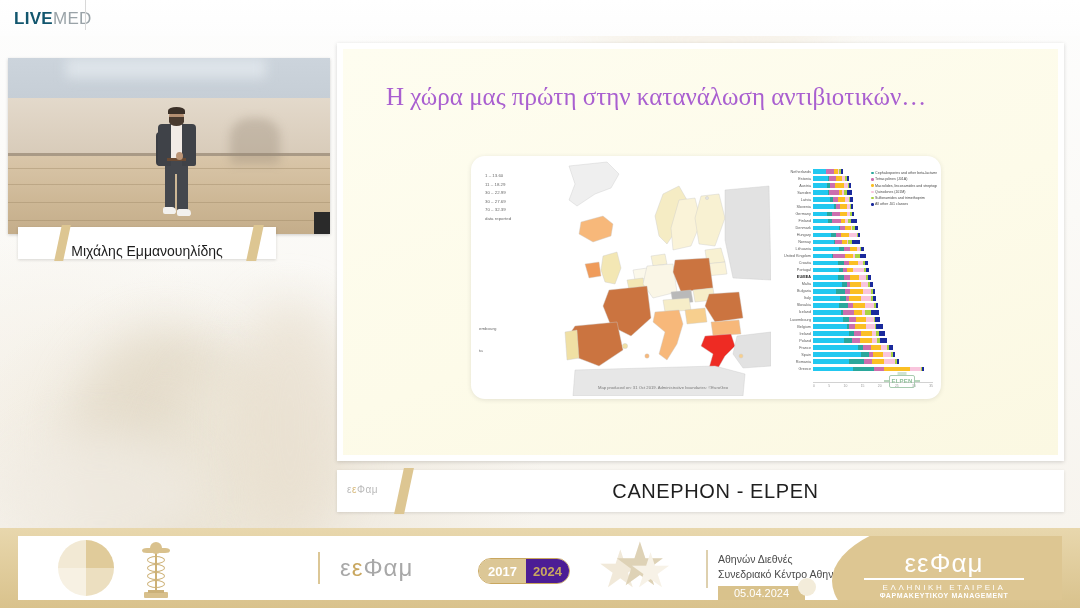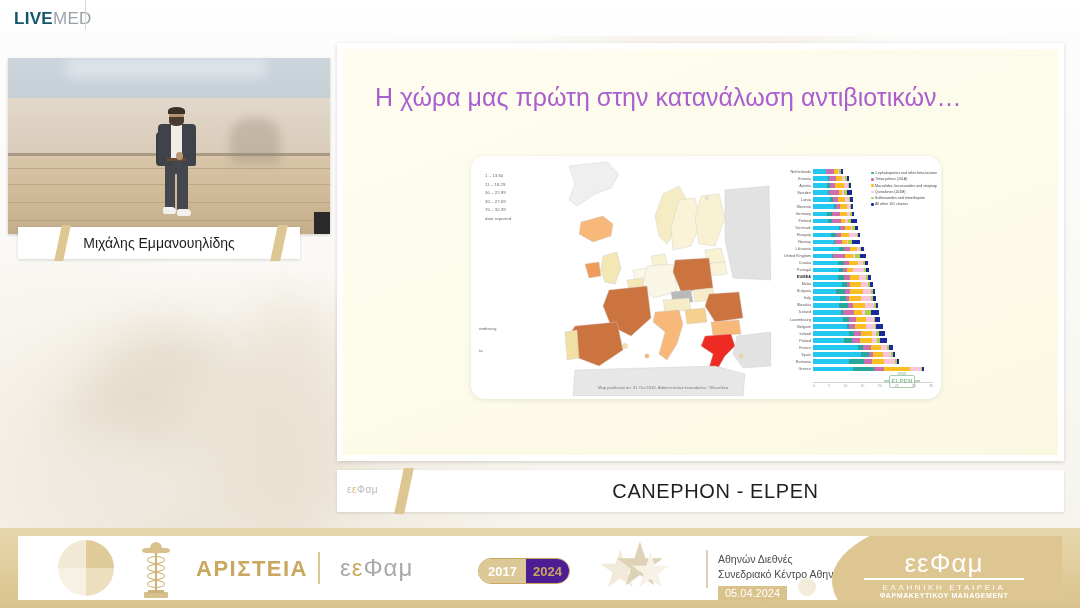--- a/index.html
+++ b/index.html
@@ -92,42 +92,42 @@
   .sp-legs { position:absolute; left:11px; top:52px; width:23px; height:50px; background:#44474d; border-radius:2px 2px 0 0; }
   .sp-leg-gap { position:absolute; left:21px; top:66px; width:2px; height:36px; background:#cdb795; }
   .sp-shoe-l { position:absolute; left:9px; top:99px; width:13px; height:7px; background:#f3f1ee; border-radius:3px 6px 4px 3px; }
   .sp-shoe-r { position:absolute; left:23px; top:101px; width:14px; height:7px; background:#f3f1ee; border-radius:3px 6px 4px 3px; }
   .v-object {
     position:absolute; right:0; bottom:0; width:16px; height:22px; background:#2a2a2a;
   }
 
   
   .name-plate {
-    position:absolute; left:18px; top:227px; width:282px; height:32px;
+    position:absolute; left:18px; top:227px; width:258px; height:32px;
     background:#ffffff; box-shadow:0 1px 3px rgba(0,0,0,.14);
-    display:flex; align-items:center; justify-content:center;
+    display:flex; align-items:flex-end; justify-content:center;
   }
   .name-plate .bar-l { position:absolute; left:40px; top:-2px; width:9px; height:36px; background:#ddc692; transform:skewX(-12deg); }
   .name-plate .bar-r { position:absolute; right:16px; top:-2px; width:10px; height:36px; background:#ddc692; transform:skewX(-12deg); }
   .name-plate .txt { font-size:14px; color:#1d1d1d; position:relative; z-index:2; }
 
   
   .slide-wrap {
     position:absolute; left:337px; top:43px; width:727px; height:418px;
     background:#ffffff; box-shadow:0 1px 4px rgba(0,0,0,.16);
     padding:6px;
   }
   .slide {
     width:100%; height:100%;
     background:linear-gradient(160deg,#fefdf0 0%, #fdfbe9 55%, #fbf8e2 100%);
     position:relative; overflow:hidden;
   }
   .slide-title {
-    position:absolute; left:32px; top:32px; width:640px;
-    font-family:Liberation Sans, sans-serif;
+    position:absolute; left:43px; top:32px; width:640px;
+    font-family:Liberation Serif, serif;
     font-size:25px; line-height:1.28; color:#a95fd0;
   }
   .figure-card {
     position:absolute; left:128px; top:107px; width:470px; height:243px;
     background:#ffffff; border-radius:14px;
     box-shadow:0 1px 5px rgba(0,0,0,.10);
     overflow:hidden;
   }
 
   
@@ -269,21 +269,21 @@
   .star-deco .s1 { left:20px; top:-4px; color:#ded2b6; }
   .star-deco .s2 { left:4px;  top:0px;  color:#f1e9d9; font-size:52px; }
   .star-deco .s3 { left:36px; top:2px;  color:#f7f2e7; font-size:48px; }
 
   .f-divider2 { position:absolute; left:688px; top:14px; width:1.5px; height:38px; background:#ded0ae; }
   .venue {
     position:absolute; left:700px; top:16px;
     font-size:10.5px; color:#4a4a4a; line-height:1.42;
   }
   .date-badge {
-    position:absolute; left:700px; top:50px; padding:1px 7px;
+    position:absolute; left:700px; top:50px; padding:1px 16px;
     background:#d9c28c; color:#ffffff; font-size:11px;
   }
   .fi-leafB { position:absolute; left:830px; top:14px; width:38px; height:38px; }
   .fi-leafB i { position:absolute; display:block; width:19px; height:19px; font-style:normal; }
   .fi-dot {
     position:absolute; left:780px; top:42px; width:18px; height:18px;
     border-radius:50%; background:#f3ecda;
   }
   .gold-swoosh {
     position:absolute; right:-40px; top:-20px; width:270px; height:130px;
@@ -845,21 +845,20 @@
       <div class="tr-rod"></div>
       <div class="tr-wing-l"></div>
       <div class="tr-wing-r"></div>
       <div class="tr-top"></div>
       <div class="tr-snake" style="top:16px"></div>
       <div class="tr-snake" style="top:24px"></div>
       <div class="tr-snake" style="top:32px"></div>
       <div class="tr-snake" style="top:40px"></div>
     </div>
 
-    <div class="aristeia">ΑΡΙΣΤΕΙΑ</div>
     <div class="f-divider"></div>
     <div class="eefam-small">
       ε<span class="gold">ε</span>Φαμ
     </div>
 
     <div class="years">
       <div class="y1">2017</div>
       <div class="y2">2024</div>
     </div>
 

